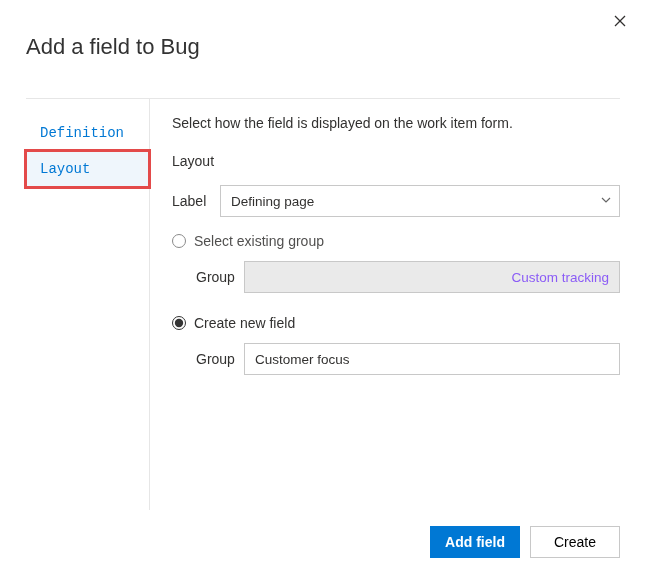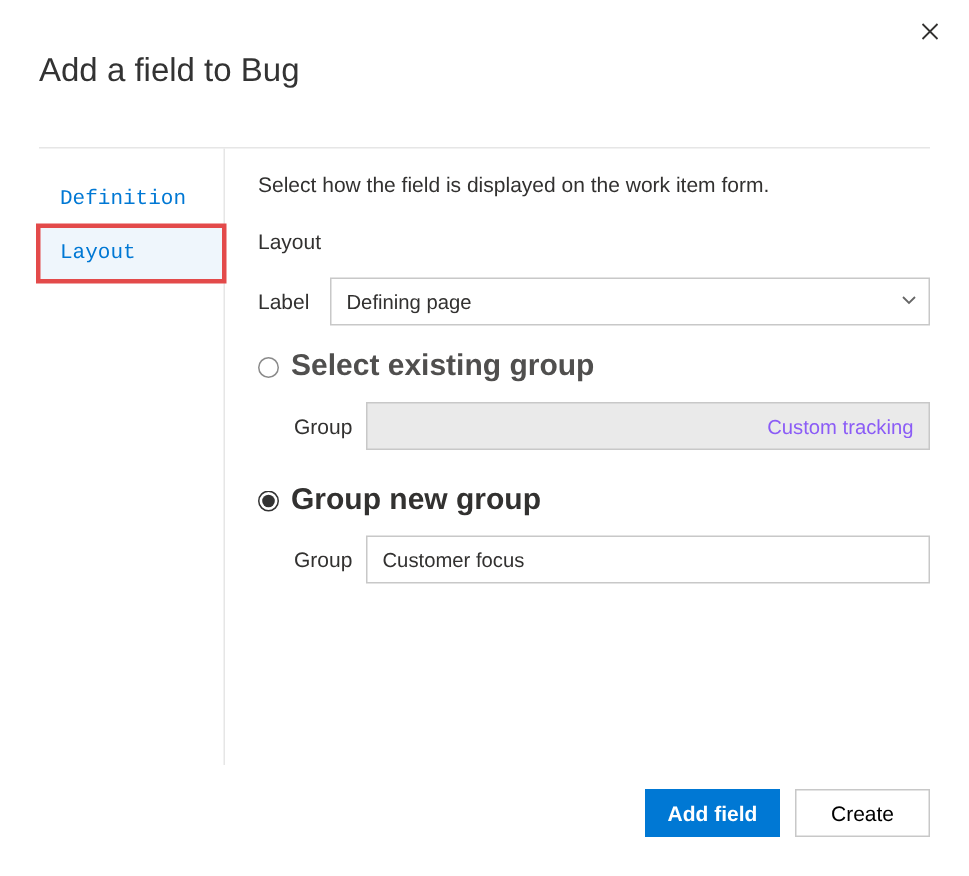--- a/index.html
+++ b/index.html
@@ -125,22 +125,22 @@
       display: flex;
       align-items: center;
       margin-bottom: 12px;
       gap: 8px;
     }
     .radio-row input[type="radio"] {
       width: 14px; height: 14px;
       accent-color: #333;
     }
     .radio-label {
-      font-weight: 700;
-      font-size: 20px;
+      font-weight: 400;
+      font-size: 14px;
       color: #323130;
     }
     .radio-row.unselected .radio-label,
     .radio-row.unselected input { opacity: .85; }
     .footer {
       display: flex;
       justify-content: flex-end;
       gap: 10px;
       padding-top: 16px;
     }
@@ -212,21 +212,21 @@
         <input type="radio" name="grpmode" style="">
         <span class="radio-label">Select existing group</span>
       </div>
       <div class="form-row indented">
         <span class="field-label">Group</span>
         <input class="text-input" type="text" disabled="" value="Custom tracking" style="">
       </div>
 
       <div class="radio-row">
         <input type="radio" name="grpmode" checked="" style="">
-        <span class="radio-label">Group new group</span>
+        <span class="radio-label">Create new field</span>
       </div>
       <div class="form-row indented">
         <span class="field-label">Group</span>
         <input class="text-input" type="text" value="Customer focus" style="">
       </div>
 
     </div>
   </div>
 
   <div class="footer">

